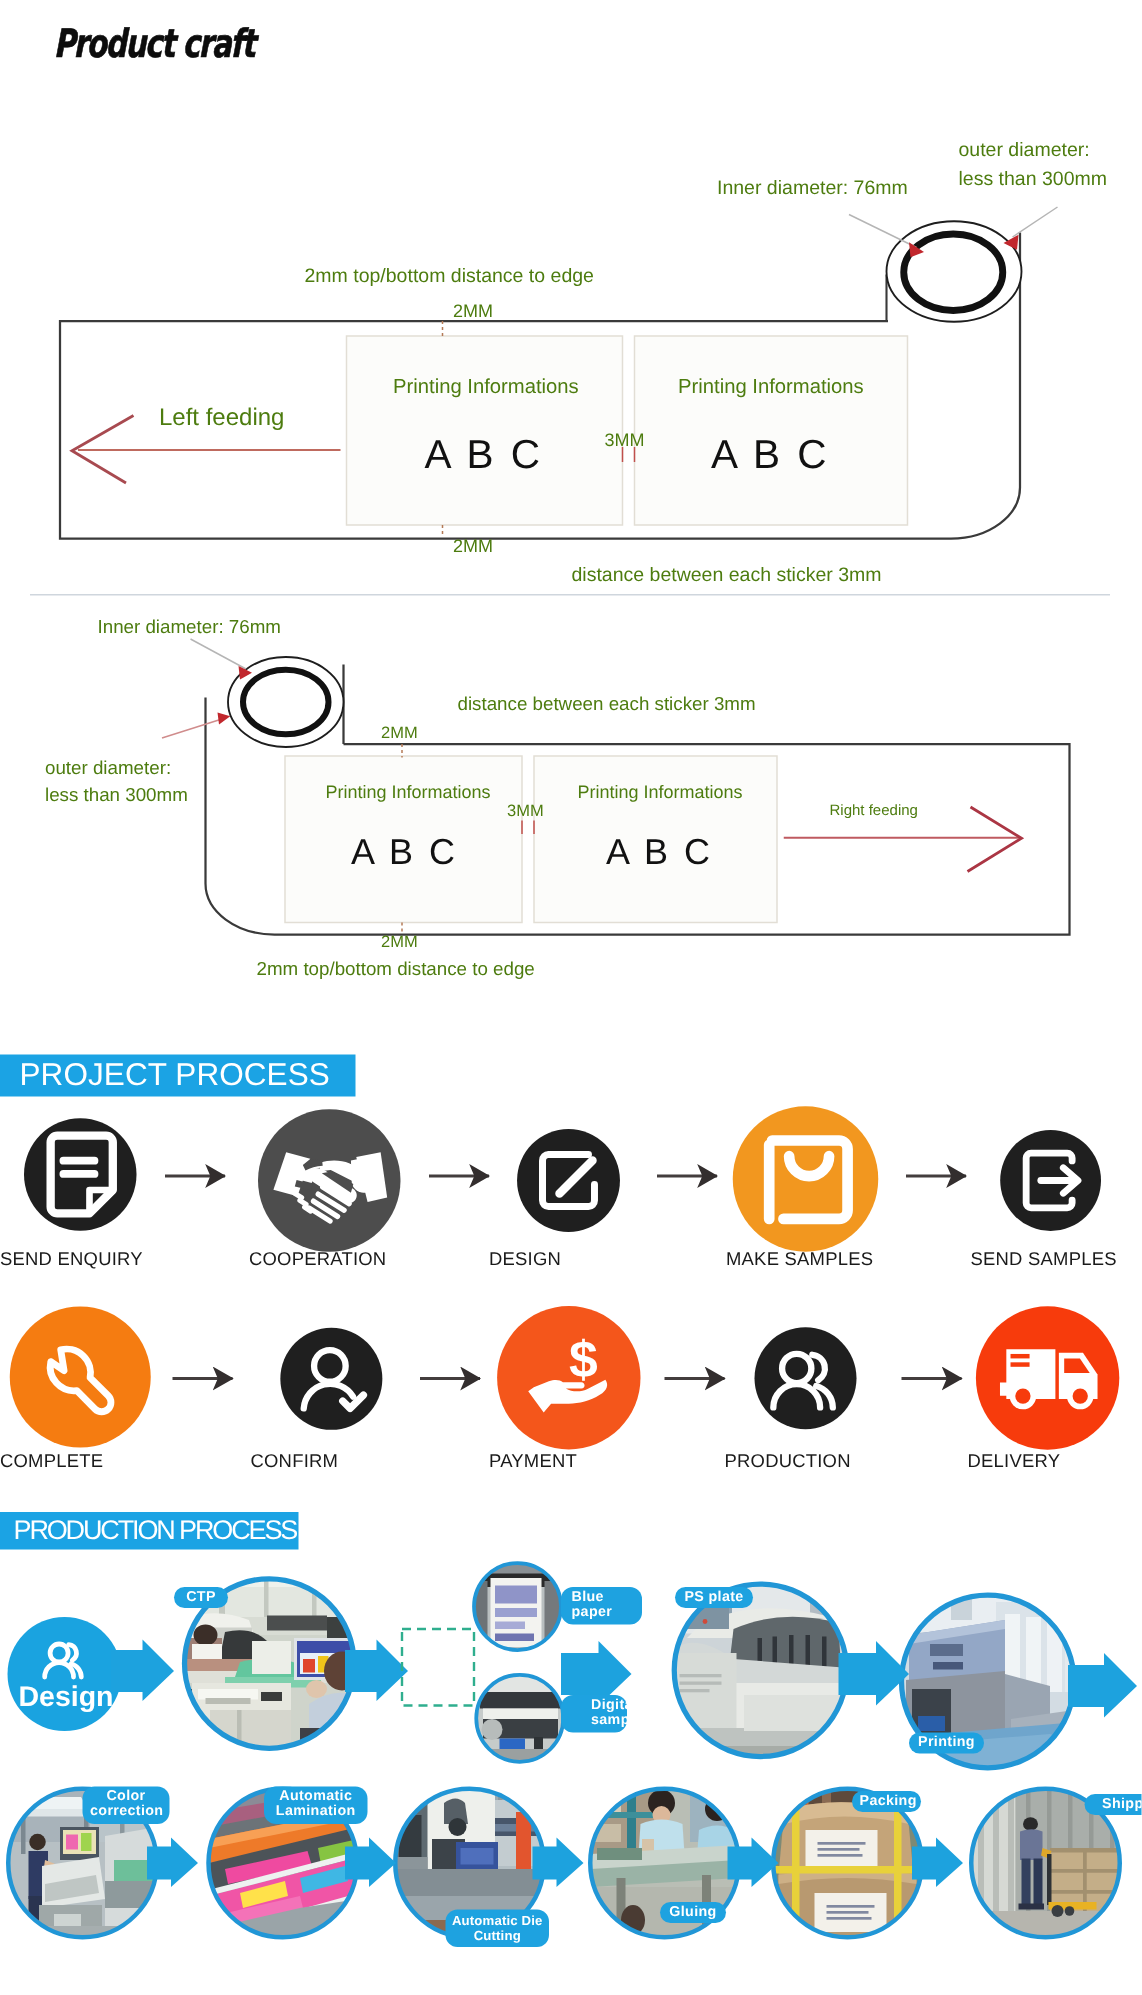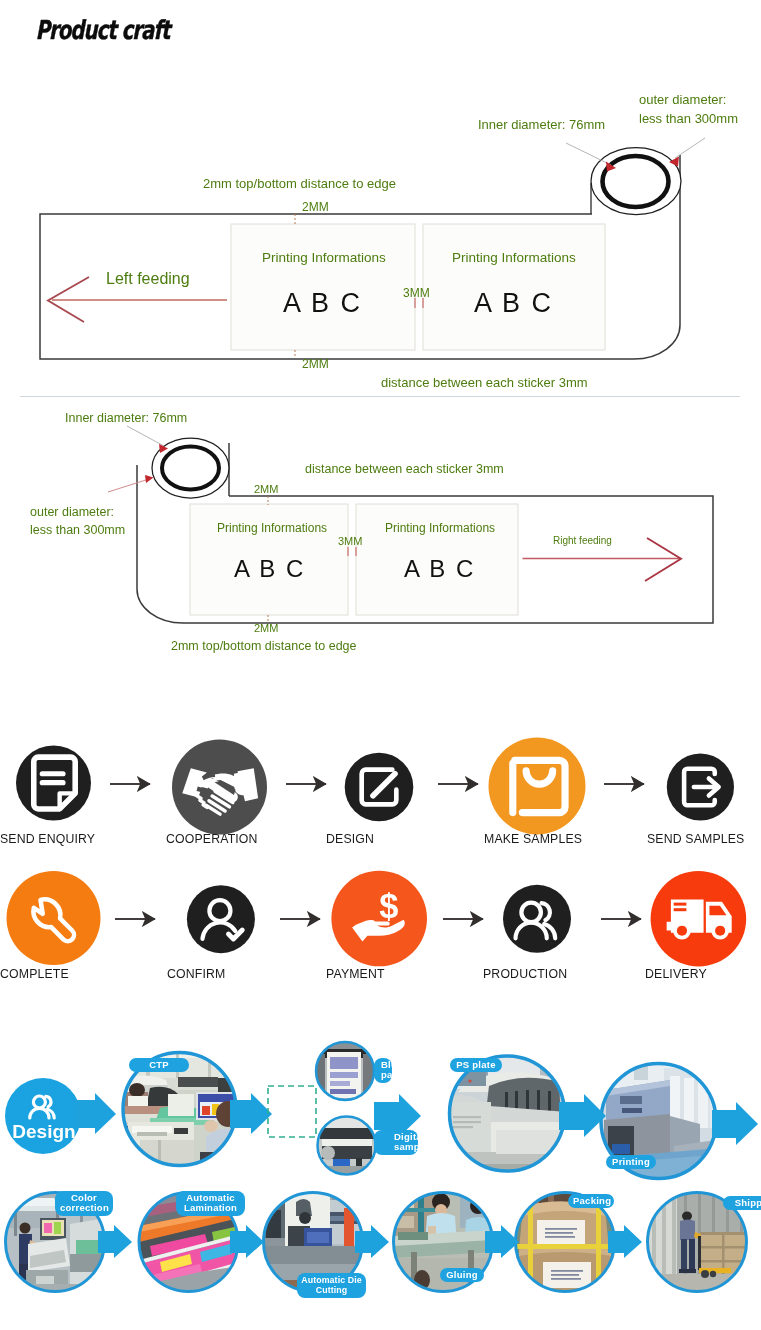--- a/index.html
+++ b/index.html
@@ -139,20 +139,21 @@
     <div class="lbl" style="left:254px; top:227px; font-size:11px;">2MM</div>
     <div class="lbl" style="left:338px; top:140px; font-size:11px;">3MM</div>
     <div class="lbl" style="left:553px; top:140px; font-size:10px;">Right feeding</div>
     <div class="lbl" style="left:171px; top:244px; font-size:12.5px;">2mm top/bottom distance to edge</div>
     <div class="lbl" style="left:217px; top:126px; font-size:12px;">Printing Informations</div>
     <div class="lbl" style="left:234px; top:160px; font-size:24px; letter-spacing:2px; color:#111;">A B C</div>
     <div class="lbl" style="left:385px; top:126px; font-size:12px;">Printing Informations</div>
     <div class="lbl" style="left:404px; top:160px; font-size:24px; letter-spacing:2px; color:#111;">A B C</div>
   </div>
 
+  <div class="section-head" id="pp-head" style="left:0; top:703px; width:237px; background:#1ba3e4; font-size:21px; letter-spacing:0.05px; line-height:28px; padding:0 6px 0 13px;">PROJECT PROCESS</div>
 
   <div id="projproc">
     <svg width="761" height="300" viewBox="0 0 761 300" style="position:absolute;left:0;top:735px">
       <defs>
 
         <g id="ic-doc">
 
           <path d="M30 15 h44 a6 6 0 0 1 6 6 v43 L59 85 H30 a6 6 0 0 1 -6 -6 V21 a6 6 0 0 1 6 -6 z" fill="none" stroke="#fff" stroke-width="7.5" stroke-linejoin="round" stroke-linecap="round"></path>
 
           <rect x="32" y="34" width="35" height="7" rx="3.5" fill="#fff"></rect>
@@ -354,20 +355,21 @@
     <div class="plabel abs" style="left:484px;top:832px; width:107px;">MAKE SAMPLES</div>
     <div class="plabel abs" style="left:647px;top:832px; width:107px;">SEND SAMPLES</div>
 
     <div class="plabel abs" style="left:0;   top:967px; width:107px;">COMPLETE</div>
     <div class="plabel abs" style="left:167px;top:967px; width:107px;">CONFIRM</div>
     <div class="plabel abs" style="left:326px;top:967px; width:107px;">PAYMENT</div>
     <div class="plabel abs" style="left:483px;top:967px; width:107px;">PRODUCTION</div>
     <div class="plabel abs" style="left:645px;top:967px; width:107px;">DELIVERY</div>
   </div>
 
+  <div class="section-head" id="prod-head" style="left:0; top:1008px; width:199px; background:#1ba3e4; font-size:18px; letter-spacing:-1.42px; line-height:25px; white-space:nowrap; padding:0 6px 0 9px;">PRODUCTION PROCESS</div>
 
   <div id="prodproc">
     <svg width="761" height="300" viewBox="0 0 761 300" style="position:absolute;left:0;top:1040px">
       <defs>
         <clipPath id="cp-ctp">
             <circle cx="179.5" cy="69" r="56"></circle>
           </clipPath>
         <clipPath id="cp-blue">
             <circle cx="345" cy="31" r="28.5"></circle>
           </clipPath>
@@ -774,22 +776,22 @@
         <path d="M230 191 h16 v-6 l18 17 l-18 16 v-5 h-16 z"></path>
         <path d="M355 191 h16 v-6 l18 17 l-18 16 v-5 h-16 z"></path>
         <path d="M485 191 h16 v-6 l18 17 l-18 16 v-5 h-16 z"></path>
         <path d="M608 191 h16 v-6 l18 17 l-18 16 v-5 h-16 z"></path>
       </g>
     </svg>
 
     <div class="abs" style="left:8px; top:1121px; width:72px; text-align:center; color:#fff;
          font-family:'Liberation Sans',sans-serif; font-size:19px; font-weight:bold;">Design</div>
 
-    <div class="pp-tag" style="left:129px; top:1058px; width:60px;">CTP</div>
-    <div class="pp-tag" style="left:374px; top:1058px; width:18px; text-align:left; padding-left:7px;">Blue
+    <div class="pp-tag" style="left:116px; top:1058px; width:36px;">CTP</div>
+    <div class="pp-tag" style="left:374px; top:1058px; width:54px; text-align:left; padding-left:7px;">Blue
 paper</div>
     <div class="pp-tag" style="left:374px; top:1130px; width:44px; text-align:left; padding-left:20px;">Digital
 sample</div>
     <div class="pp-tag" style="left:450px; top:1058px; width:52px;">PS plate</div>
     <div class="pp-tag" style="left:606px; top:1155px; width:50px;">Printing</div>
     <div class="pp-tag" style="left:55px; top:1191px; width:58px;">Color
 correction</div>
     <div class="pp-tag" style="left:176px; top:1191px; width:69px;">Automatic
 Lamination</div>
     <div class="pp-tag" style="left:297px; top:1273px; width:69px; font-size:8.8px; padding:2px 1px; letter-spacing:0.1px;">Automatic Die

